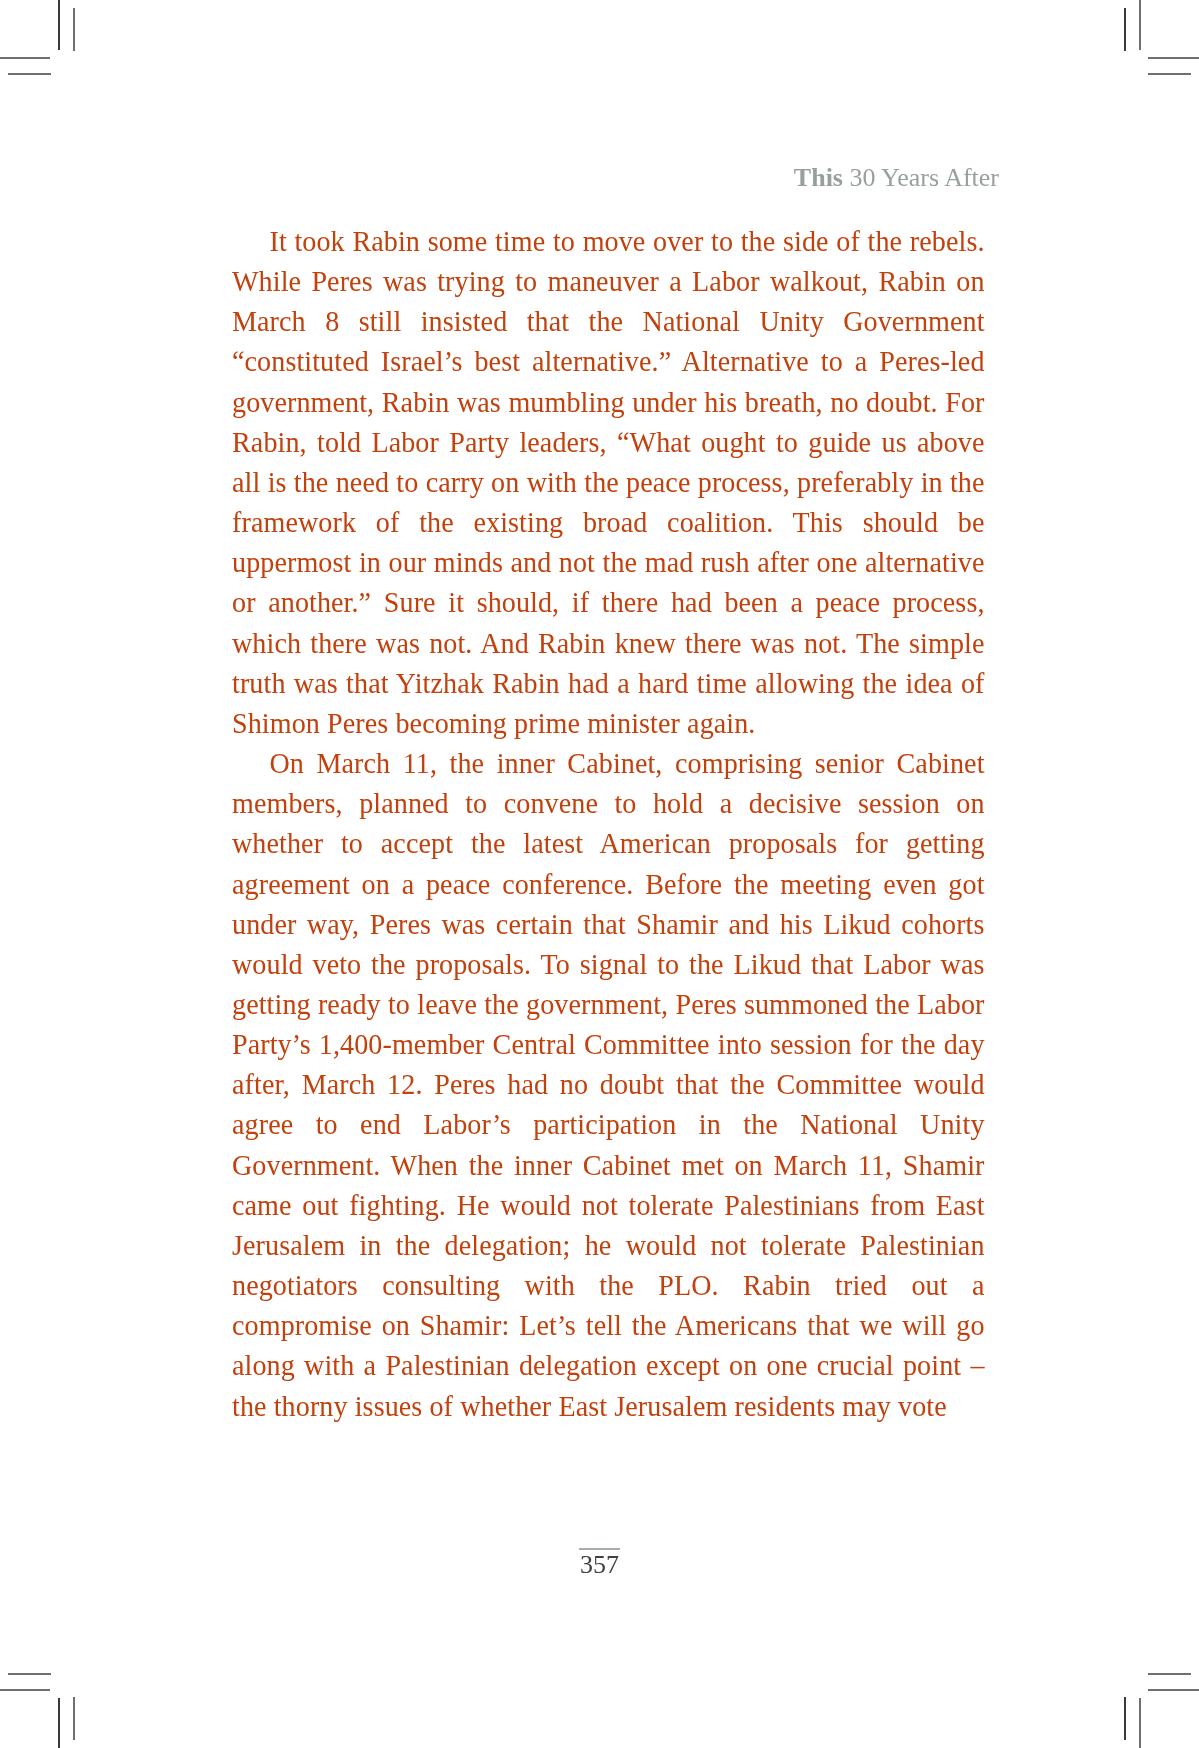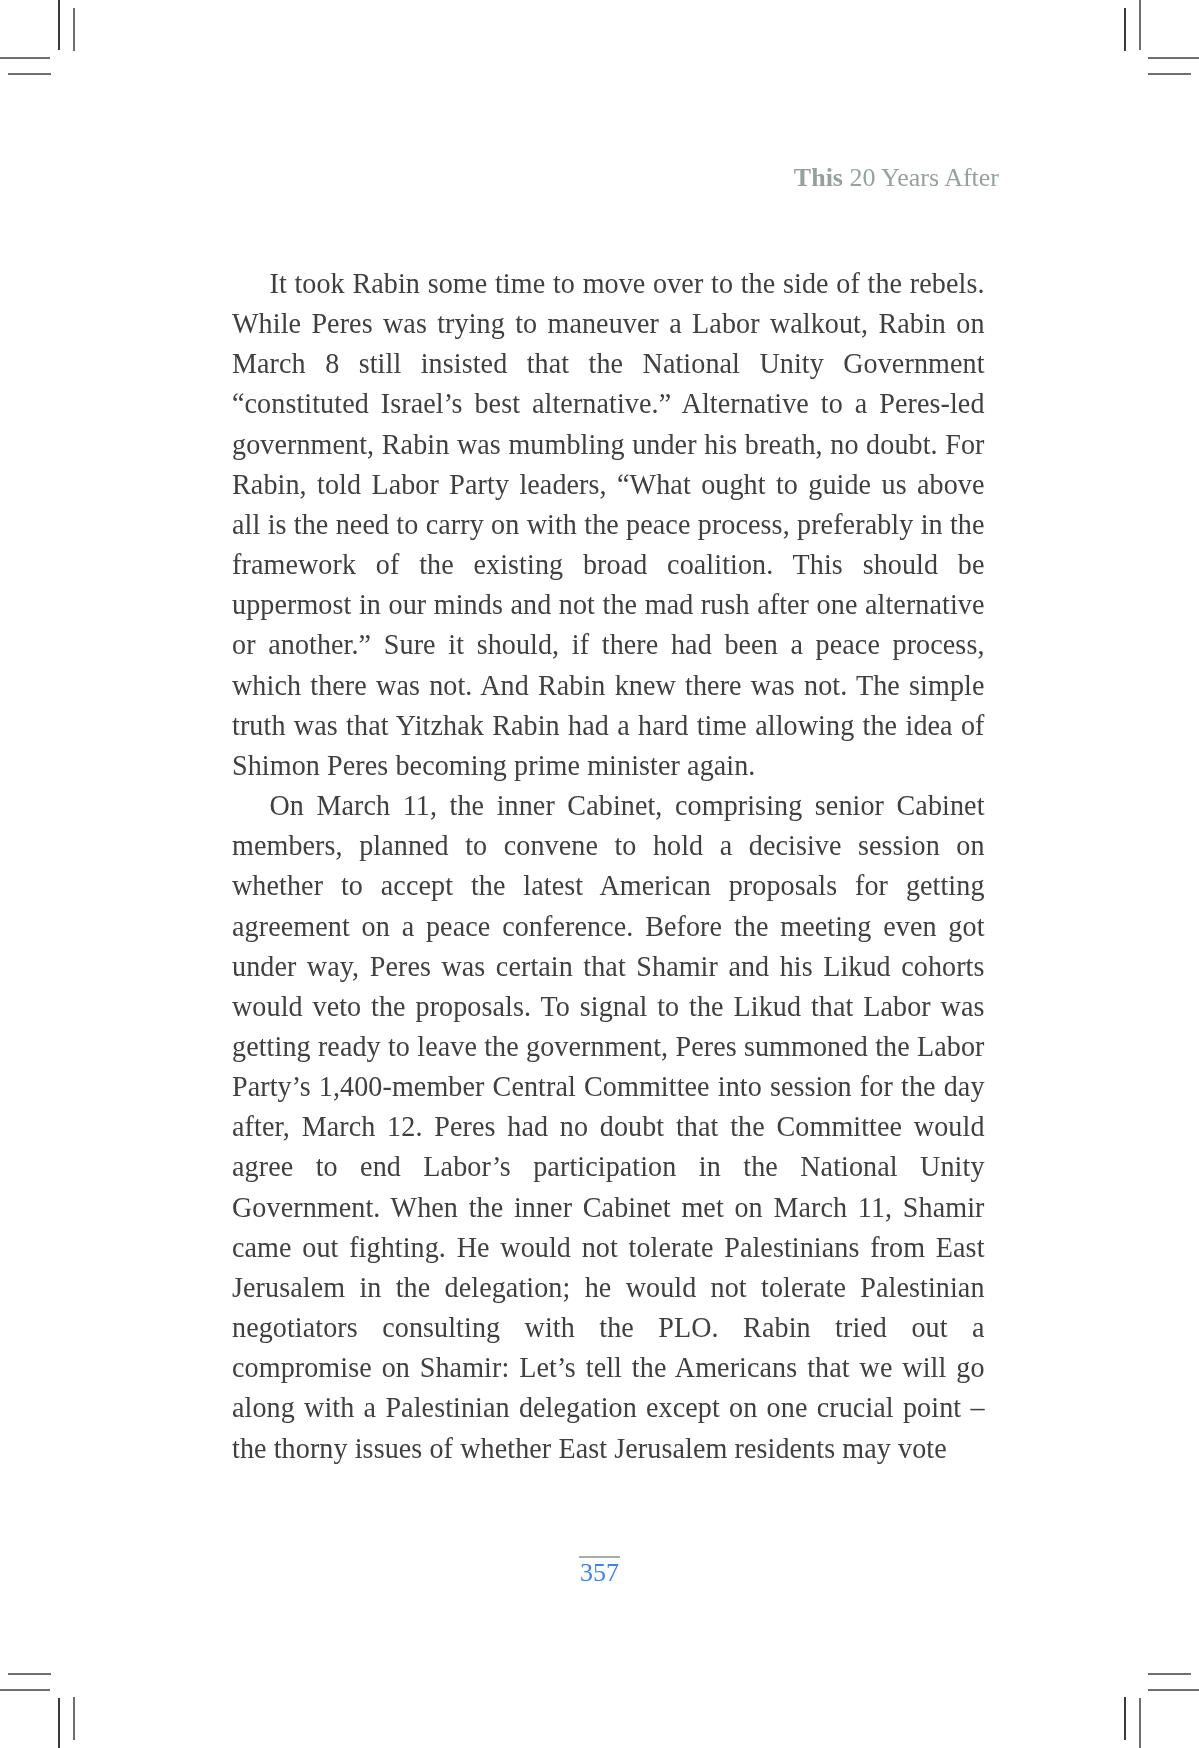--- a/index.html
+++ b/index.html
@@ -31,47 +31,45 @@
     font-weight: bold;
   }
   .text-block {
     position: absolute;
     left: 232px;
     top: 222px;
     width: 764px;
     font-family: "Liberation Serif", "DejaVu Serif", serif;
     font-size: 28.5px;
     line-height: 40.15px;
-    color: #404040;
+    color: #c2410c;
     text-align: justify;
     letter-spacing: 0.1px;
-    margin-top: 42px;
   }
   .text-block p {
     margin: 0;
     text-indent: 38px;
     transform: scaleX(0.985);
     transform-origin: left top;
   }
   .page-number-wrap {
     position: absolute;
     top: 1548px;
     left: 0;
     width: 1199px;
     text-align: center;
   }
   .page-number {
     display: inline-block;
     font-family: "Liberation Serif", "DejaVu Serif", serif;
     font-size: 26px;
-    color: #3b82f6;
+    color: #404040;
     border-top: 2px solid #a5adac;
     padding: 0 1px;
     line-height: 30px;
-    margin-top: 8px;
   }
 </style>
 </head>
 <body>
 
 <div class="crop" style="left:0;top:57px;width:50px;height:2px;"></div>
 <div class="crop" style="left:8px;top:73px;width:43px;height:2px;"></div>
 <div class="crop dark" style="left:58px;top:0;width:2px;height:50px;"></div>
 <div class="crop" style="left:73px;top:8px;width:2px;height:43px;"></div>
 
@@ -84,21 +82,21 @@
 <div class="crop" style="left:0;top:1689px;width:50px;height:2px;"></div>
 <div class="crop dark" style="left:58px;top:1698px;width:2px;height:50px;"></div>
 <div class="crop" style="left:73px;top:1697px;width:2px;height:43px;"></div>
 
 <div class="crop" style="left:1148px;top:1673px;width:43px;height:2px;"></div>
 <div class="crop" style="left:1148px;top:1689px;width:51px;height:2px;"></div>
 <div class="crop dark" style="left:1124px;top:1697px;width:2px;height:43px;"></div>
 <div class="crop" style="left:1139px;top:1698px;width:2px;height:50px;"></div>
 
 <div class="running-head">
-  <span class="book">This</span><span> 20 Years After</span>
+  <span class="book">This</span><span> 30 Years After</span>
 </div>
 
 <div class="text-block">
   <p>It took Rabin some time to move over to the side of the rebels. While Peres was trying to maneuver a Labor walkout, Rabin on March 8 still insisted that the National Unity Government “constituted Israel’s best alternative.” Alternative to a Peres-led government, Rabin was mumbling under his breath, no doubt. For Rabin, told Labor Party leaders, “What ought to guide us above all is the need to carry on with the peace process, preferably in the framework of the existing broad coalition. This should be uppermost in our minds and not the mad rush after one alternative or another.” Sure it should, if there had been a peace process, which there was not. And Rabin knew there was not. The simple truth was that Yitzhak Rabin had a hard time allowing the idea of Shimon Peres becoming prime minister again.</p>
   <p>On March 11, the inner Cabinet, comprising senior Cabinet members, planned to convene to hold a decisive session on whether to accept the latest American proposals for getting agreement on a peace conference. Before the meeting even got under way, Peres was certain that Shamir and his Likud cohorts would veto the proposals. To signal to the Likud that Labor was getting ready to leave the government, Peres summoned the Labor Party’s 1,400-member Central Committee into session for the day after, March 12. Peres had no doubt that the Committee would agree to end Labor’s participation in the National Unity Government. When the inner Cabinet met on March 11, Shamir came out fighting. He would not tolerate Palestinians from East Jerusalem in the delegation; he would not tolerate Palestinian negotiators consulting with the PLO. Rabin tried out a compromise on Shamir: Let’s tell the Americans that we will go along with a Palestinian delegation except on one crucial point – the thorny issues of whether East Jerusalem residents may vote</p>
 </div>
 
 <div class="page-number-wrap">
   <span class="page-number">357</span>
 </div>

